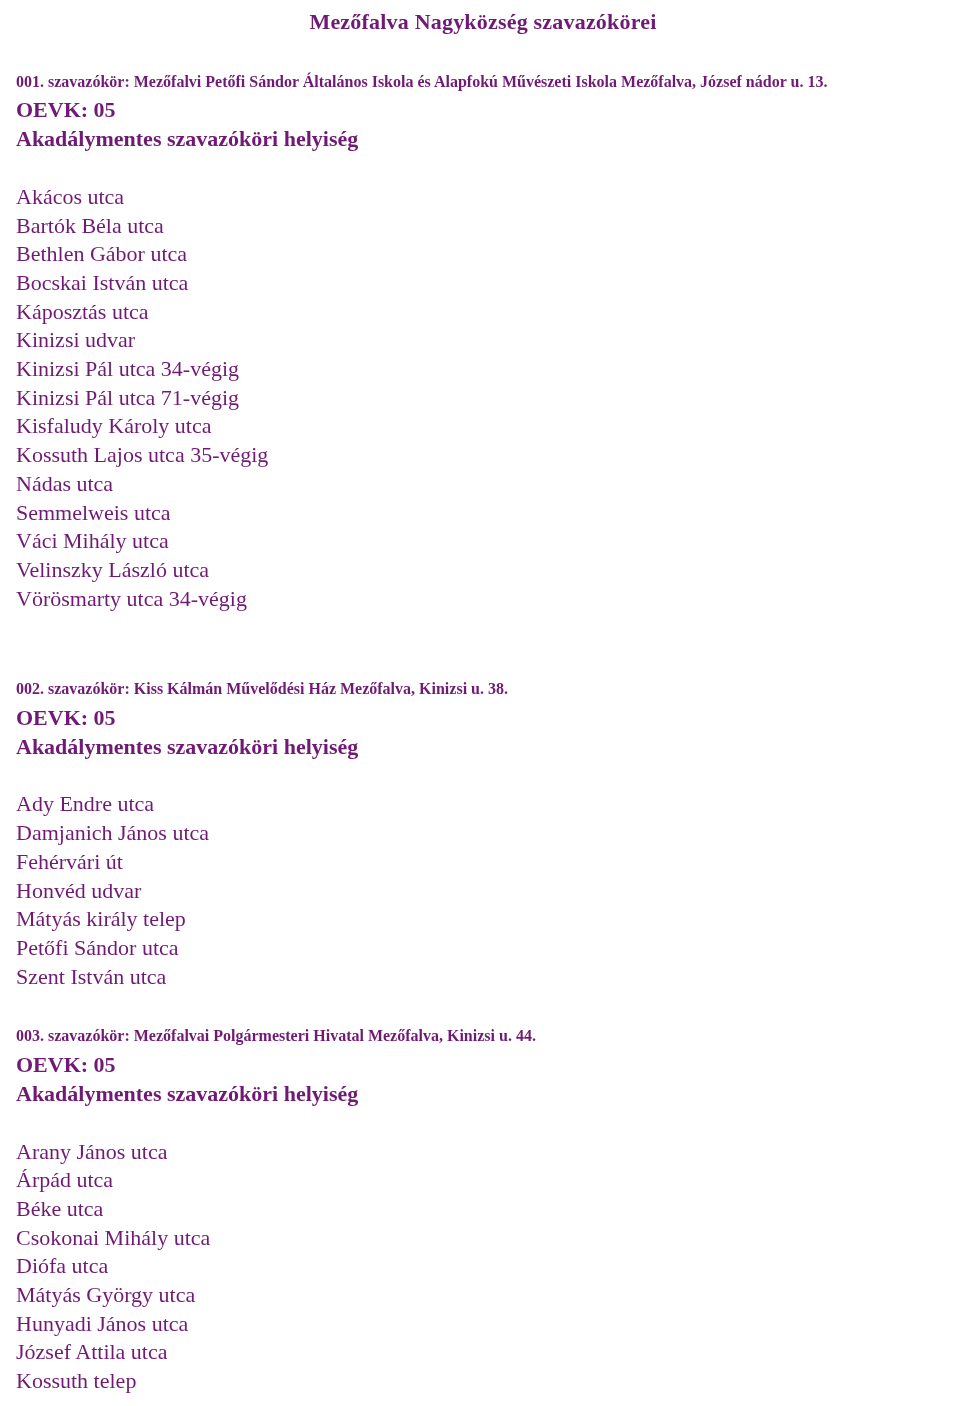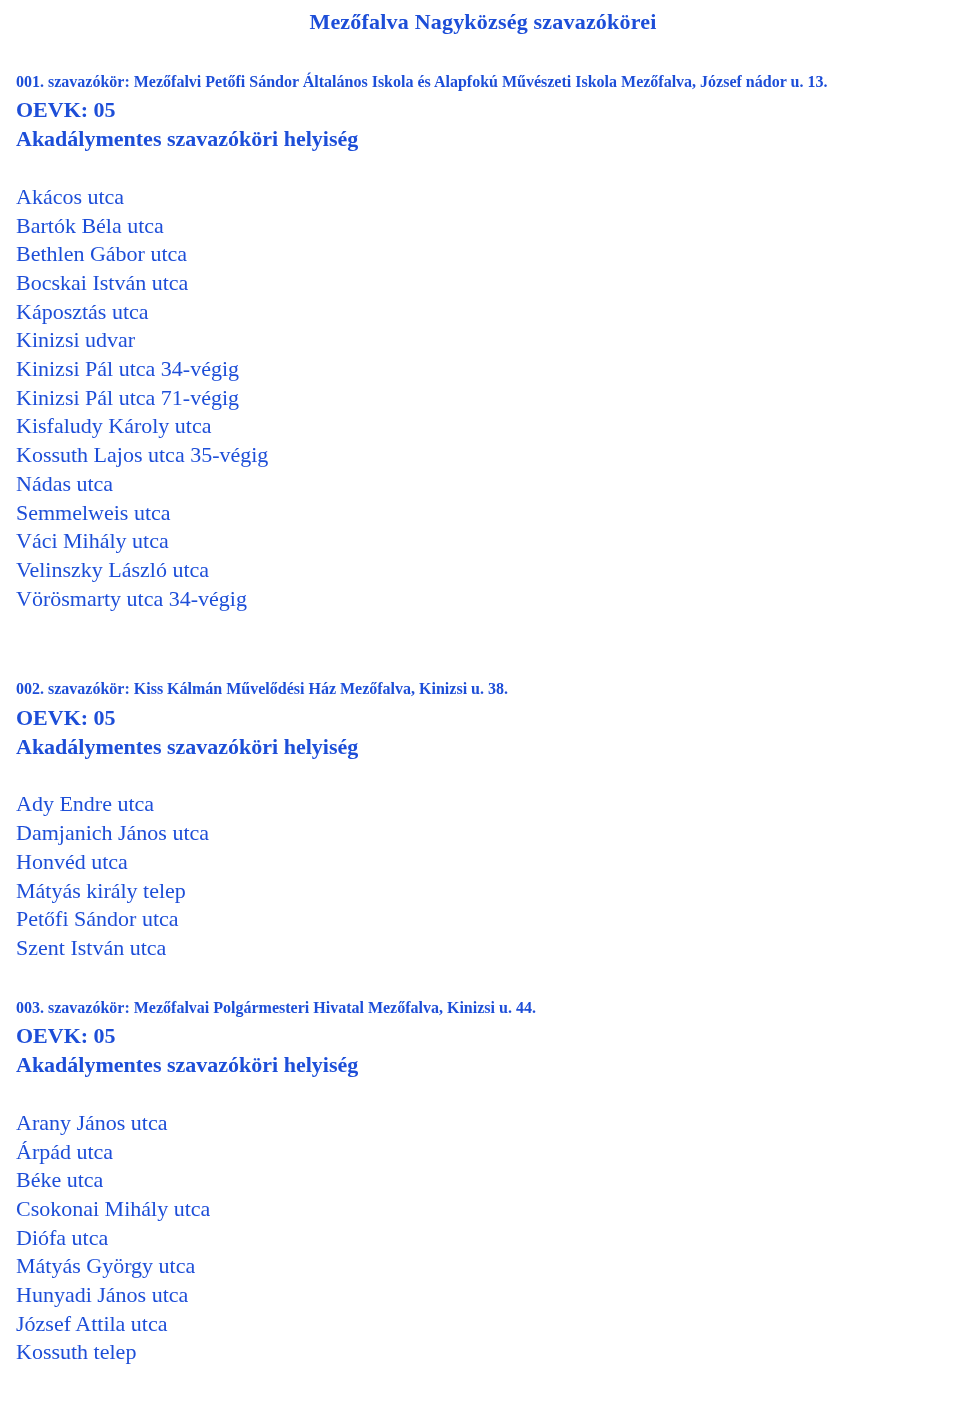--- a/index.html
+++ b/index.html
@@ -5,21 +5,21 @@
   html, body {
     margin: 0;
     padding: 0;
     background: #ffffff;
   }
   .doc-page {
     width: 964px;
     height: 1406px;
     box-sizing: border-box;
     background: #ffffff;
-    color: #1d4ed8;
+    color: #701a75;
     font-family: "Liberation Serif", "DejaVu Serif", serif;
     font-size: 22px;
     line-height: 28.7px;
     padding: 8px 14px 0 16px;
     overflow: hidden;
     -webkit-font-smoothing: antialiased;
   }
   .page-title {
     font-size: 22px;
     font-weight: bold;
@@ -82,21 +82,22 @@
       </div>
   </section>
 
   <section class="voting-district district-002">
     <h2 class="district-heading">002. szavazókör: Kiss Kálmán Művelődési Ház Mezőfalva, Kinizsi u. 38.</h2>
     <div class="district-oevk">OEVK: 05</div>
     <div class="district-accessibility">Akadálymentes szavazóköri helyiség</div>
     <div class="street-list">
         <div class="street-item">Ady Endre utca</div>
         <div class="street-item">Damjanich János utca</div>
-        <div class="street-item">Honvéd utca</div>
+        <div class="street-item">Fehérvári út</div>
+        <div class="street-item">Honvéd udvar</div>
         <div class="street-item">Mátyás király telep</div>
         <div class="street-item">Petőfi Sándor utca</div>
         <div class="street-item">Szent István utca</div>
       </div>
   </section>
 
   <section class="voting-district district-003">
     <h2 class="district-heading">003. szavazókör: Mezőfalvai Polgármesteri Hivatal Mezőfalva, Kinizsi u. 44.</h2>
     <div class="district-oevk">OEVK: 05</div>
     <div class="district-accessibility">Akadálymentes szavazóköri helyiség</div>

